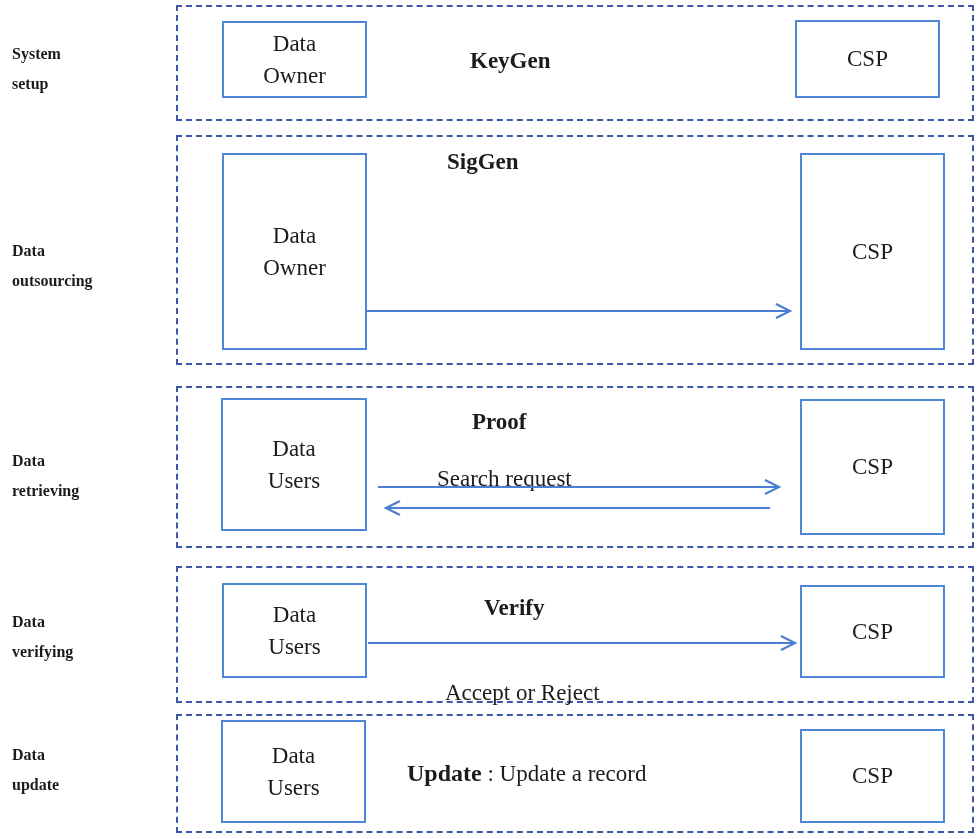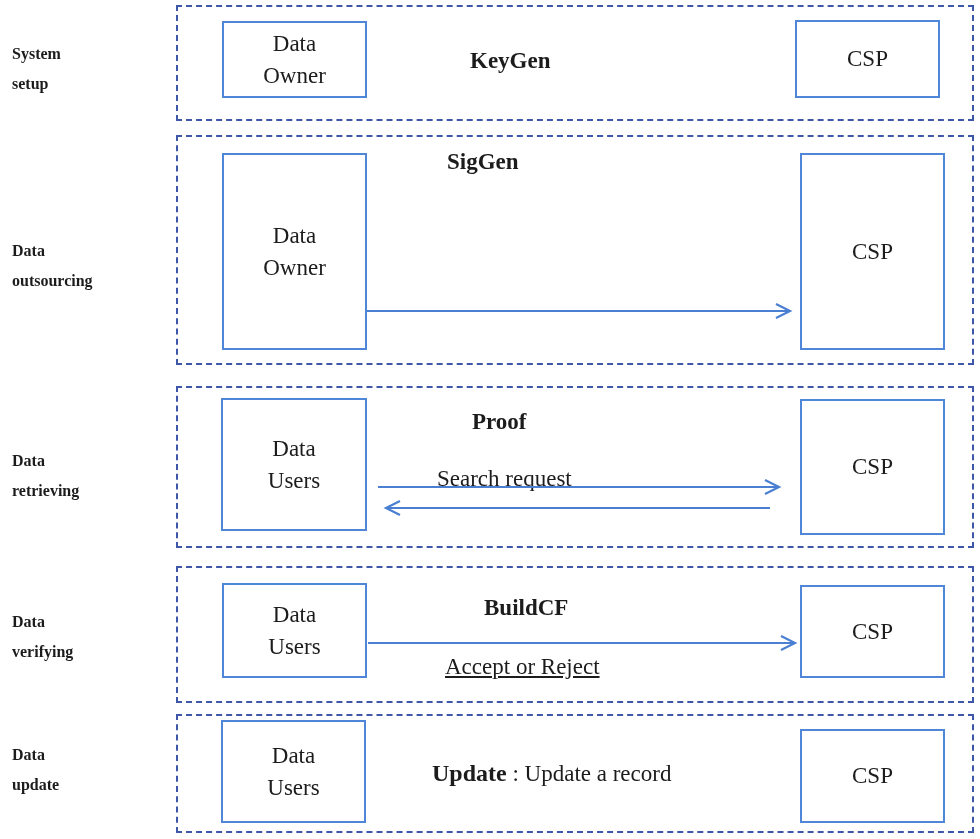--- a/index.html
+++ b/index.html
@@ -76,22 +76,22 @@
     white-space: nowrap;
   }
   #keygen      { left: 470px; top: 47px; }
   #algo-block  { left: 447px; top: 146px; line-height: 32px; }
   #msg-encrypted { left: 380px; top: 262px; }
   #msg-metadata  { left: 440px; top: 322px; }
   #proof       { left: 472px; top: 408px; }
   #msg-search-request { left: 437px; top: 440px; margin-top: 25px; }
   #msg-search-results { left: 437px; top: 511px; }
   #verify      { left: 484px; top: 594px; }
-  #msg-accept  { left: 445px; top: 653px; text-decoration: underline; }
-  #update-line { left: 432px; top: 759px; }
+  #msg-accept  { left: 445px; top: 679px; }
+  #update-line { left: 407px; top: 759px; }
 
   .arrow {
     position: absolute;
     color: var(--arrow-color, #4a7fd2);
   }
   .arrow line, .arrow polyline {
     stroke: currentColor;
     stroke-width: 2.2;
     fill: none;
   }
@@ -147,21 +147,21 @@
     <polyline points="387,3 401,10 387,17"></polyline>
   </svg>
   <svg class="arrow" id="arrow-search-results" width="390" height="20">
     <line x1="5" y1="10" x2="387" y2="10"></line>
     <polyline points="17,3 3,10 17,17"></polyline>
   </svg>
   <div class="entity-box" id="csp-retrieving">CSP</div>
 
   <div class="entity-box" id="users-verifying">Data
 Users</div>
-  <div class="msg algo" id="verify">BuildCF</div>
+  <div class="msg algo" id="verify">Verify</div>
   <svg class="arrow" id="arrow-verify" width="430" height="20">
     <line x1="0" y1="10" x2="425" y2="10"></line>
     <polyline points="413,3 427,10 413,17"></polyline>
   </svg>
   <div class="msg" id="msg-accept">Accept or Reject</div>
   <div class="entity-box" id="csp-verifying">CSP</div>
 
   <div class="entity-box" id="users-update">Data
 Users</div>
   <div class="msg" id="update-line">

